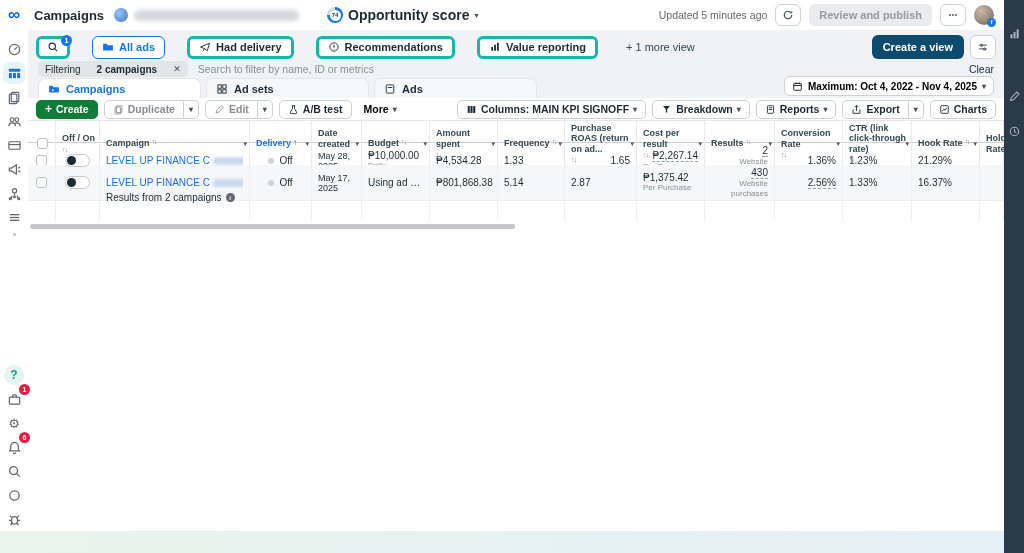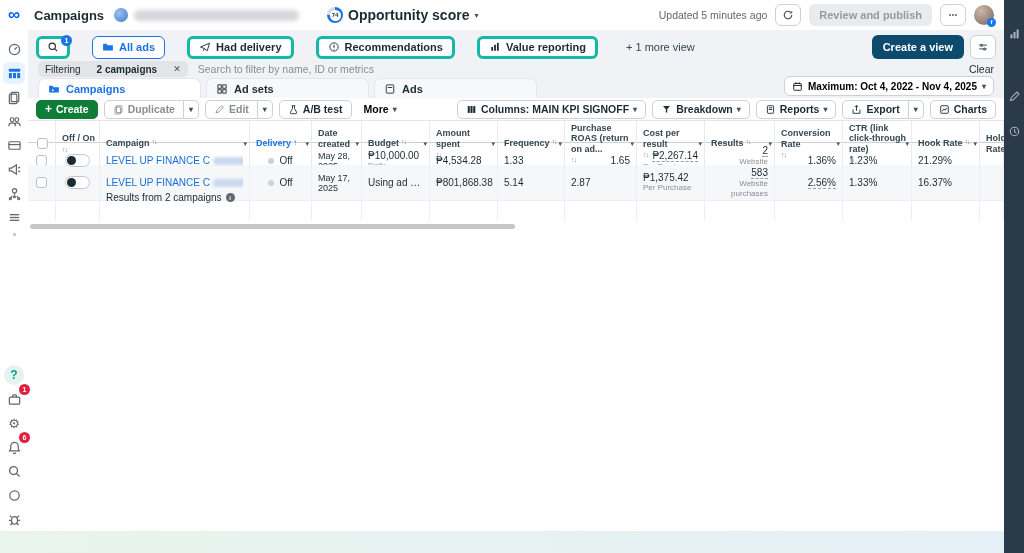--- a/index.html
+++ b/index.html
@@ -616,21 +616,21 @@
           <span>5.14</span>
         </div>
       <div class="td num">
           <span>2.87</span>
         </div>
       <div class="td num">
           <span>₱1,375.42</span>
           <span class="sub">Per Purchase</span>
         </div>
       <div class="td num">
-          <span class="dash">583</span>
+          <span class="dash">430</span>
           <span class="sub">Website purchases</span>
         </div>
       <div class="td num">
           <span class="dash">2.56%</span>
         </div>
       <div class="td num">
           <span>1.33%</span>
         </div>
       <div class="td num">
           <span>16.37%</span>

